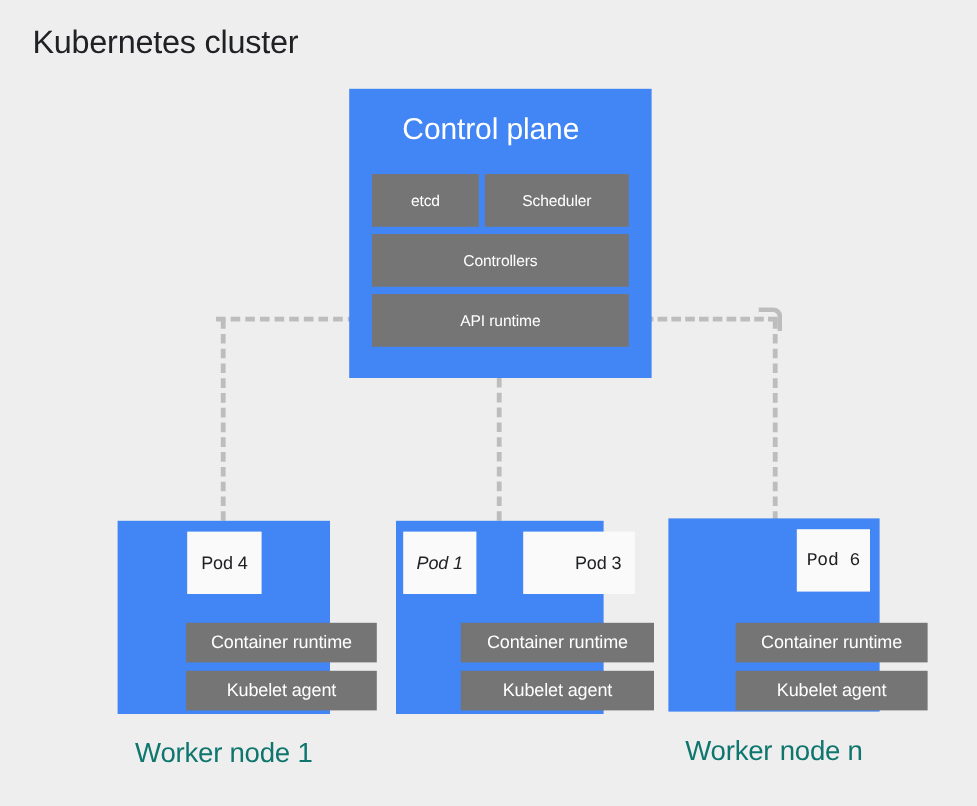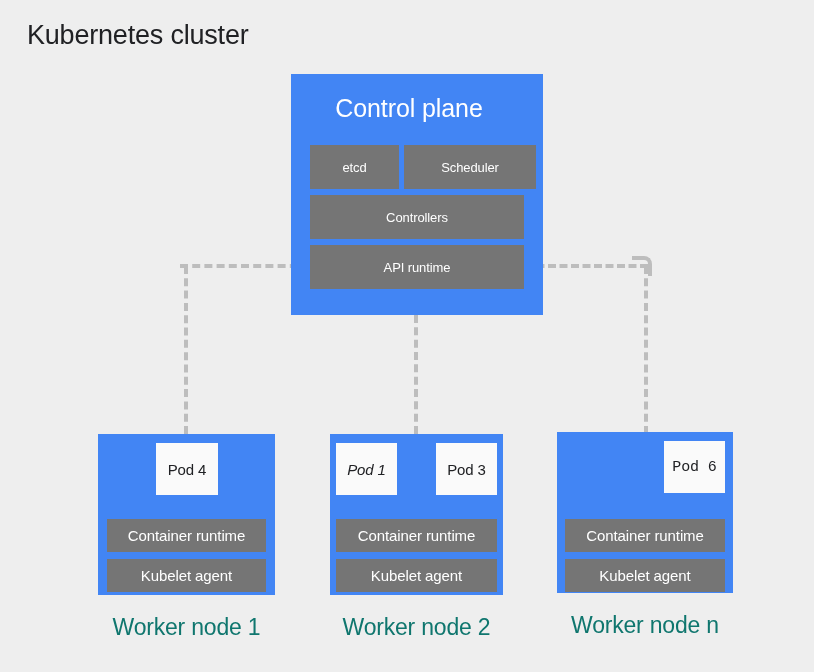--- a/index.html
+++ b/index.html
@@ -53,21 +53,21 @@
     position: absolute;
     background: #757575;
     color: #ffffff;
     font-size: 13px;
     display: flex;
     align-items: center;
     justify-content: center;
     letter-spacing: -0.1px;
   }
   .cp-etcd      { left: 19px;  top: 71px;  width: 89px;  height: 44px; }
-  .cp-scheduler { left: 113px; top: 71px;  width: 132px; height: 44px; }
+  .cp-scheduler { left: 113px; top: 71px;  width: 120px; height: 44px; }
   .cp-ctrl      { left: 19px;  top: 121px; width: 214px; height: 44px; }
   .cp-api       { left: 19px;  top: 171px; width: 214px; height: 44px; }
 
   
   .conn {
     position: absolute;
     background: transparent;
   }
   .conn-h {
     height: 0;
@@ -117,30 +117,31 @@
   }
   .node-bar {
     position: absolute;
     background: #757575;
     color: #ffffff;
     font-size: 15px;
     display: flex;
     align-items: center;
     justify-content: center;
     letter-spacing: -0.1px;
+    margin-left: 48px;
   }
 
   
   .n1-pod4 { left: 58px; top: 9px;  width: 62px; height: 52px; }
   .n1-cr   { left: 9px;  top: 85px; width: 159px; height: 33px; }
   .n1-ka   { left: 9px;  top: 125px;width: 159px; height: 33px; }
 
   
   .n2-pod1 { left: 6px;  top: 9px;  width: 61px; height: 52px; font-style: italic; }
-  .n2-pod3 { left: 106px;top: 9px;  width: 61px; height: 52px; }
+  .n2-pod3 { left: 106px;top: 9px;  width: 61px; height: 52px; padding-left: 32px; }
   .n2-cr   { left: 6px;  top: 85px; width: 161px; height: 33px; }
   .n2-ka   { left: 6px;  top: 125px;width: 161px; height: 33px; }
 
   
   .nn-pod2 { left: 8px;  top: 9px;  width: 61px; height: 52px; }
   .nn-pod6 { left: 107px;top: 9px;  width: 61px; height: 52px; font-family: Liberation Mono, monospace; }
   .nn-cr   { left: 8px;  top: 87px; width: 160px; height: 33px; }
   .nn-ka   { left: 8px;  top: 127px;width: 160px; height: 33px; }
 
   
@@ -184,21 +185,20 @@
     <div class="node-bar n1-ka">Kubelet agent</div>
   </div>
   <div class="node-caption cap-1">Worker node 1</div>
 
   <div class="node node-2">
     <div class="pod n2-pod1">Pod 1</div>
     <div class="pod n2-pod3">Pod 3</div>
     <div class="node-bar n2-cr">Container runtime</div>
     <div class="node-bar n2-ka">Kubelet agent</div>
   </div>
-  <div class="node-caption cap-2">Worker node 2</div>
 
   <div class="node node-n">
     <div class="pod nn-pod6">Pod 6</div>
     <div class="node-bar nn-cr">Container runtime</div>
     <div class="node-bar nn-ka">Kubelet agent</div>
   </div>
   <div class="node-caption cap-n">Worker node n</div>
 
 </div>
 

